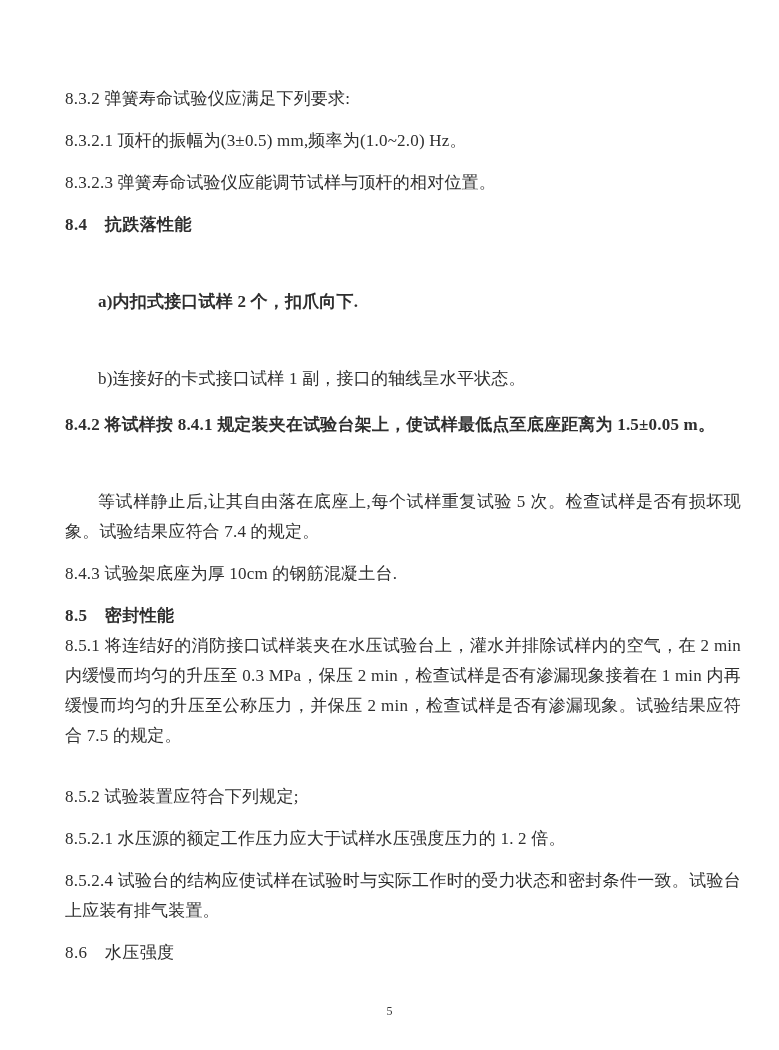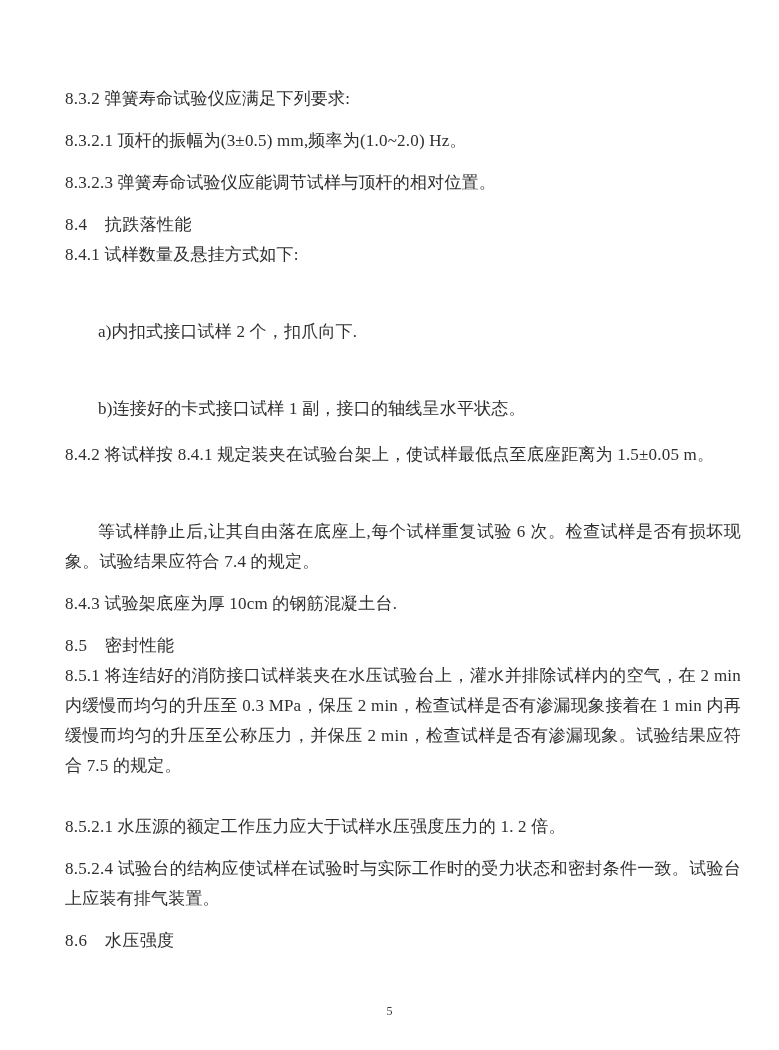--- a/index.html
+++ b/index.html
@@ -23,21 +23,21 @@
     width: 676px;
   }
   .content p {
     margin: 0 0 12px 0;
     font-size: 17px;
     line-height: 30px;
     text-align: justify;
     text-justify: inter-ideograph;
     letter-spacing: 0.2px;
   }
-  .content p.tight   { margin-bottom: 0; }
+  .content p.tight   { margin-bottom: 0; font-weight: bold; }
   .content p.gap-lg  { margin-bottom: 16px; }
   .content p.gap-xl  { margin-bottom: 31px; }
   .content p.indent  { text-indent: 33px; margin-top: 47px; }
   .content p.heading { letter-spacing: 0.4px; }
   .footer {
     position: absolute;
     top: 1003px;
     left: 0;
     width: 779px;
     text-align: center;
@@ -48,26 +48,26 @@
 </style>
 </head>
 <body>
 
 <div class="page">
   <div class="content">
     <p>8.3.2 弹簧寿命试验仪应满足下列要求:</p>
     <p>8.3.2.1 顶杆的振幅为(3±0.5) mm,频率为(1.0~2.0) Hz。</p>
     <p>8.3.2.3 弹簧寿命试验仪应能调节试样与顶杆的相对位置。</p>
     <p class="heading tight">8.4　抗跌落性能</p>
-    <p class="tight">8.4.1 试样数量及悬挂方式如下:</p>
     <p class="tight indent">a)内扣式接口试样 2 个，扣爪向下.</p>
     <p class="indent gap-lg">b)连接好的卡式接口试样 1 副，接口的轴线呈水平状态。</p>
     <p class="tight">8.4.2 将试样按 8.4.1 规定装夹在试验台架上，使试样最低点至底座距离为 1.5±0.05 m。</p>
-    <p class="indent">等试样静止后,让其自由落在底座上,每个试样重复试验 6 次。检查试样是否有损坏现象。试验结果应符合 7.4 的规定。</p>
+    <p class="indent">等试样静止后,让其自由落在底座上,每个试样重复试验 5 次。检查试样是否有损坏现象。试验结果应符合 7.4 的规定。</p>
     <p>8.4.3 试验架底座为厚 10cm 的钢筋混凝土台.</p>
     <p class="heading tight">8.5　密封性能</p>
     <p class="gap-xl">8.5.1 将连结好的消防接口试样装夹在水压试验台上，灌水并排除试样内的空气，在 2 min 内缓慢而均匀的升压至 0.3 MPa，保压 2 min，检查试样是否有渗漏现象接着在 1 min 内再缓慢而均匀的升压至公称压力，并保压 2 min，检查试样是否有渗漏现象。试验结果应符合 7.5 的规定。</p>
+    <p>8.5.2 试验装置应符合下列规定;</p>
     <p>8.5.2.1 水压源的额定工作压力应大于试样水压强度压力的 1. 2 倍。</p>
     <p>8.5.2.4 试验台的结构应使试样在试验时与实际工作时的受力状态和密封条件一致。试验台上应装有排气装置。</p>
     <p class="heading">8.6　水压强度</p>
   </div>
   <div class="footer">5</div>
 </div>
 
 </body></html>

